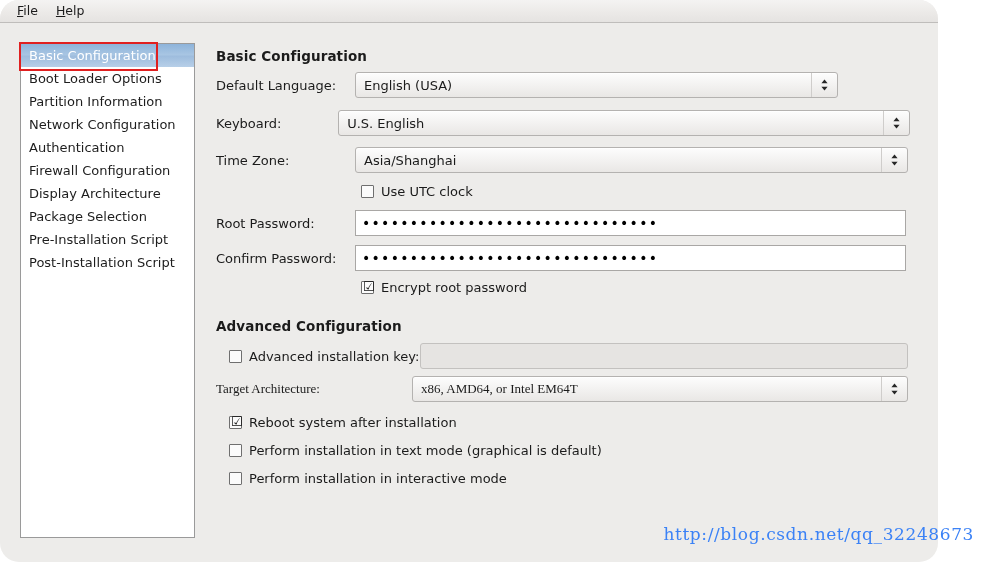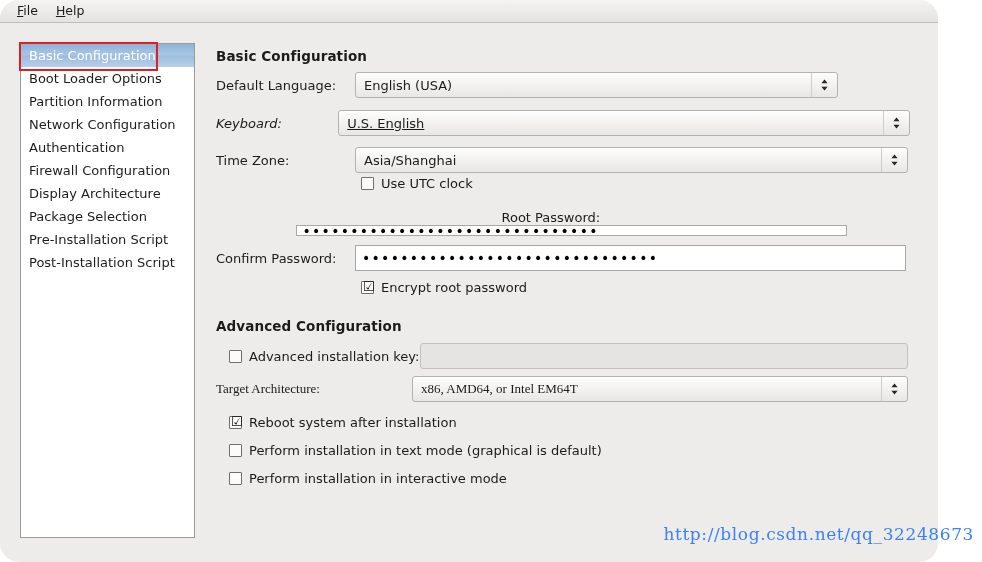--- a/index.html
+++ b/index.html
@@ -253,22 +253,22 @@
         <span class="arrows">
           <svg width="9" height="14" viewBox="0 0 9 14" aria-hidden="true">
             <path d="M4.5 1.5 L7.6 5.3 L1.4 5.3 Z" fill="#262626"></path>
             <path d="M4.5 12.5 L1.4 8.7 L7.6 8.7 Z" fill="#262626"></path>
           </svg>
         </span>
       </div>
     </div>
 
     <div class="field-row" style="left:0; top:70px; width:694px;">
-      <div class="field-label" style="width:139px;font-style:italic;">Keyboard:</div>
-      <div class="combo" style="width:649px;text-decoration:underline;">
+      <div class="field-label" style="width:139px;">Keyboard:</div>
+      <div class="combo" style="width:649px;">
         <span>U.S. English</span>
         <span class="arrows">
           <svg width="9" height="14" viewBox="0 0 9 14" aria-hidden="true">
             <path d="M4.5 1.5 L7.6 5.3 L1.4 5.3 Z" fill="#262626"></path>
             <path d="M4.5 12.5 L1.4 8.7 L7.6 8.7 Z" fill="#262626"></path>
           </svg>
         </span>
       </div>
     </div>
 
@@ -278,28 +278,28 @@
         <span>Asia/Shanghai</span>
         <span class="arrows">
           <svg width="9" height="14" viewBox="0 0 9 14" aria-hidden="true">
             <path d="M4.5 1.5 L7.6 5.3 L1.4 5.3 Z" fill="#262626"></path>
             <path d="M4.5 12.5 L1.4 8.7 L7.6 8.7 Z" fill="#262626"></path>
           </svg>
         </span>
       </div>
     </div>
 
-    <div class="chk-row" style="left:145px; top:134px;">
+    <div class="chk-row" style="left:145px; top:142px;">
       <span class="chk">
           <span class="tick"></span>
         </span>
       <span class="chk-label">Use UTC clock</span>
     </div>
 
-    <div class="field-row" style="left:8px; top:170px; width:694px;flex-direction:column;">
+    <div class="field-row" style="left:0; top:170px; width:694px;">
       <div class="field-label" style="width:139px;">Root Password:</div>
       <div class="entry pw" style="width:551px;" placeholder="">•••••••••••••••••••••••••••••••</div>
     </div>
 
     <div class="field-row" style="left:0; top:205px; width:694px;">
       <div class="field-label" style="width:139px;">Confirm Password:</div>
       <div class="entry pw" style="width:551px;" placeholder="">•••••••••••••••••••••••••••••••</div>
     </div>
 
     <div class="chk-row" style="left:145px; top:238px;">

